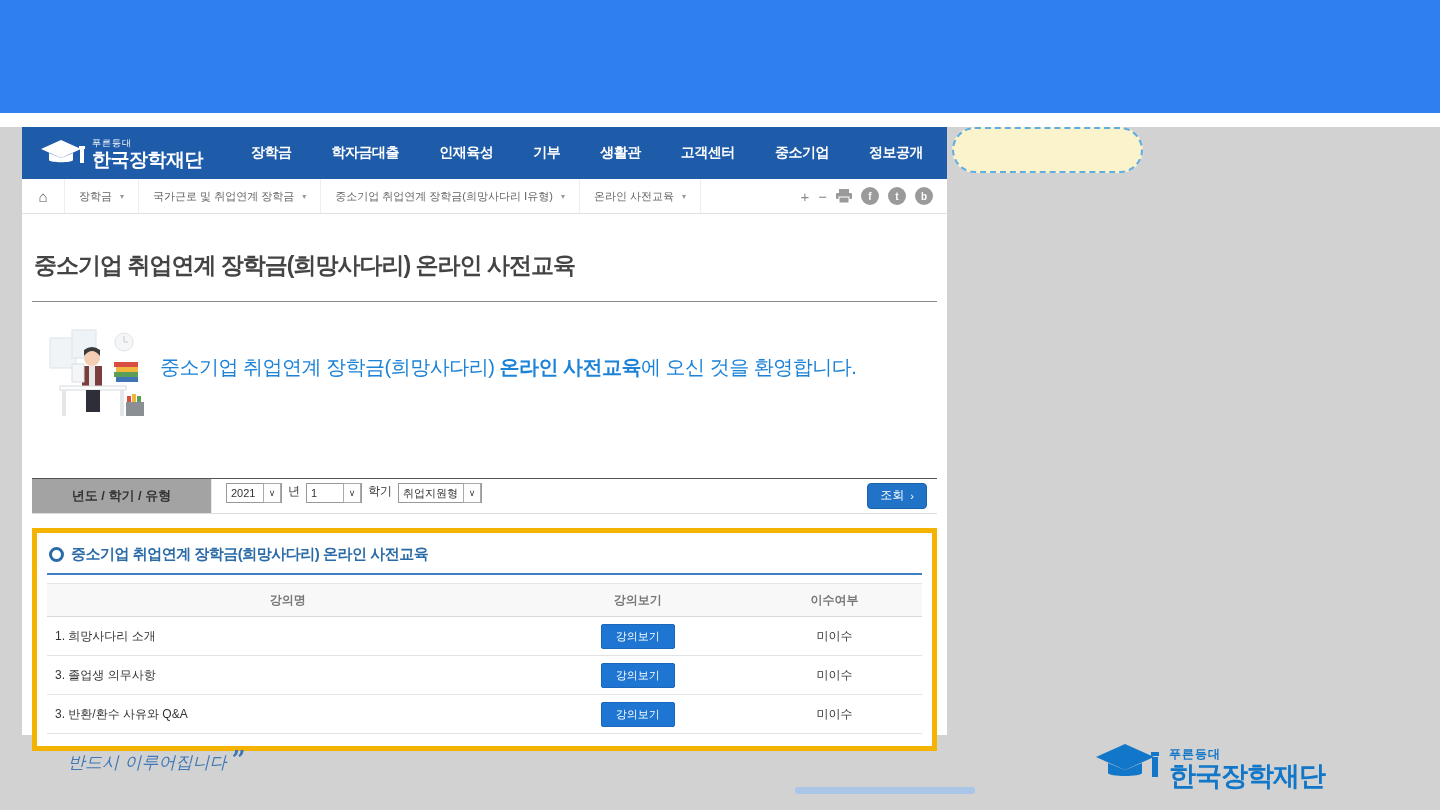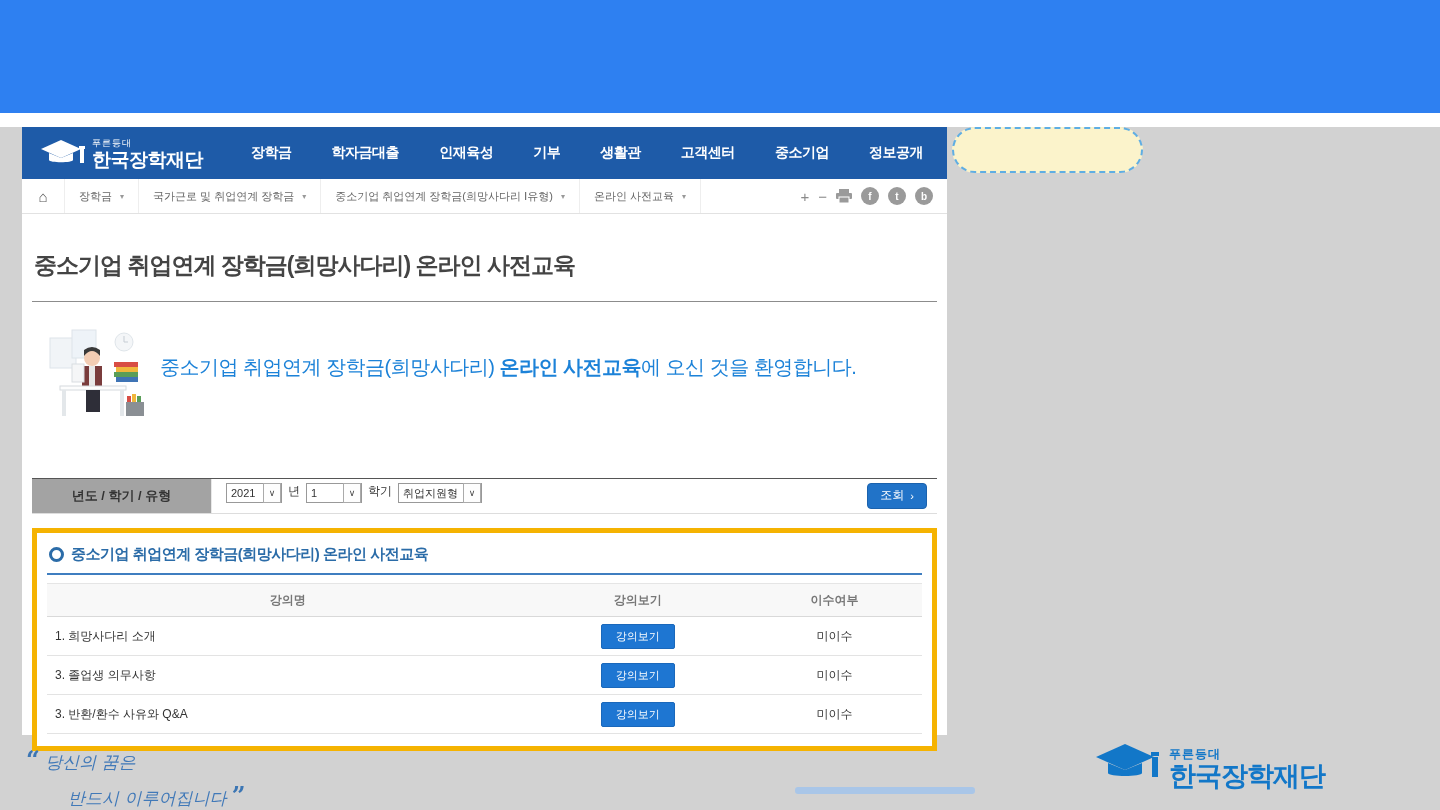--- a/index.html
+++ b/index.html
@@ -250,22 +250,20 @@
           </tr>
         </tbody>
       </table>
     </section>
 
   </div>
 
   <div class="callout"></div>
 
   <div class="slogan">
-    <div><span class="q">“</span>
-      <span>당신의 꿈은</span></div>
     <div class="line2"><span>반드시 이루어집니다</span>
       <span class="q">”</span></div>
   </div>
 
   <div class="footer-logo">
     <span>
       <svg width="66" height="46" viewBox="0 0 66 46">
         <polygon points="1,17 30,4 59,17 30,30" fill="#1277C8"></polygon>
         <path d="M13,23 v10 c0,4 34,4 34,0 v-10 l-17,7 z" fill="#1277C8"></path>
         <rect x="57" y="17" width="6" height="20" fill="#1277C8"></rect>

